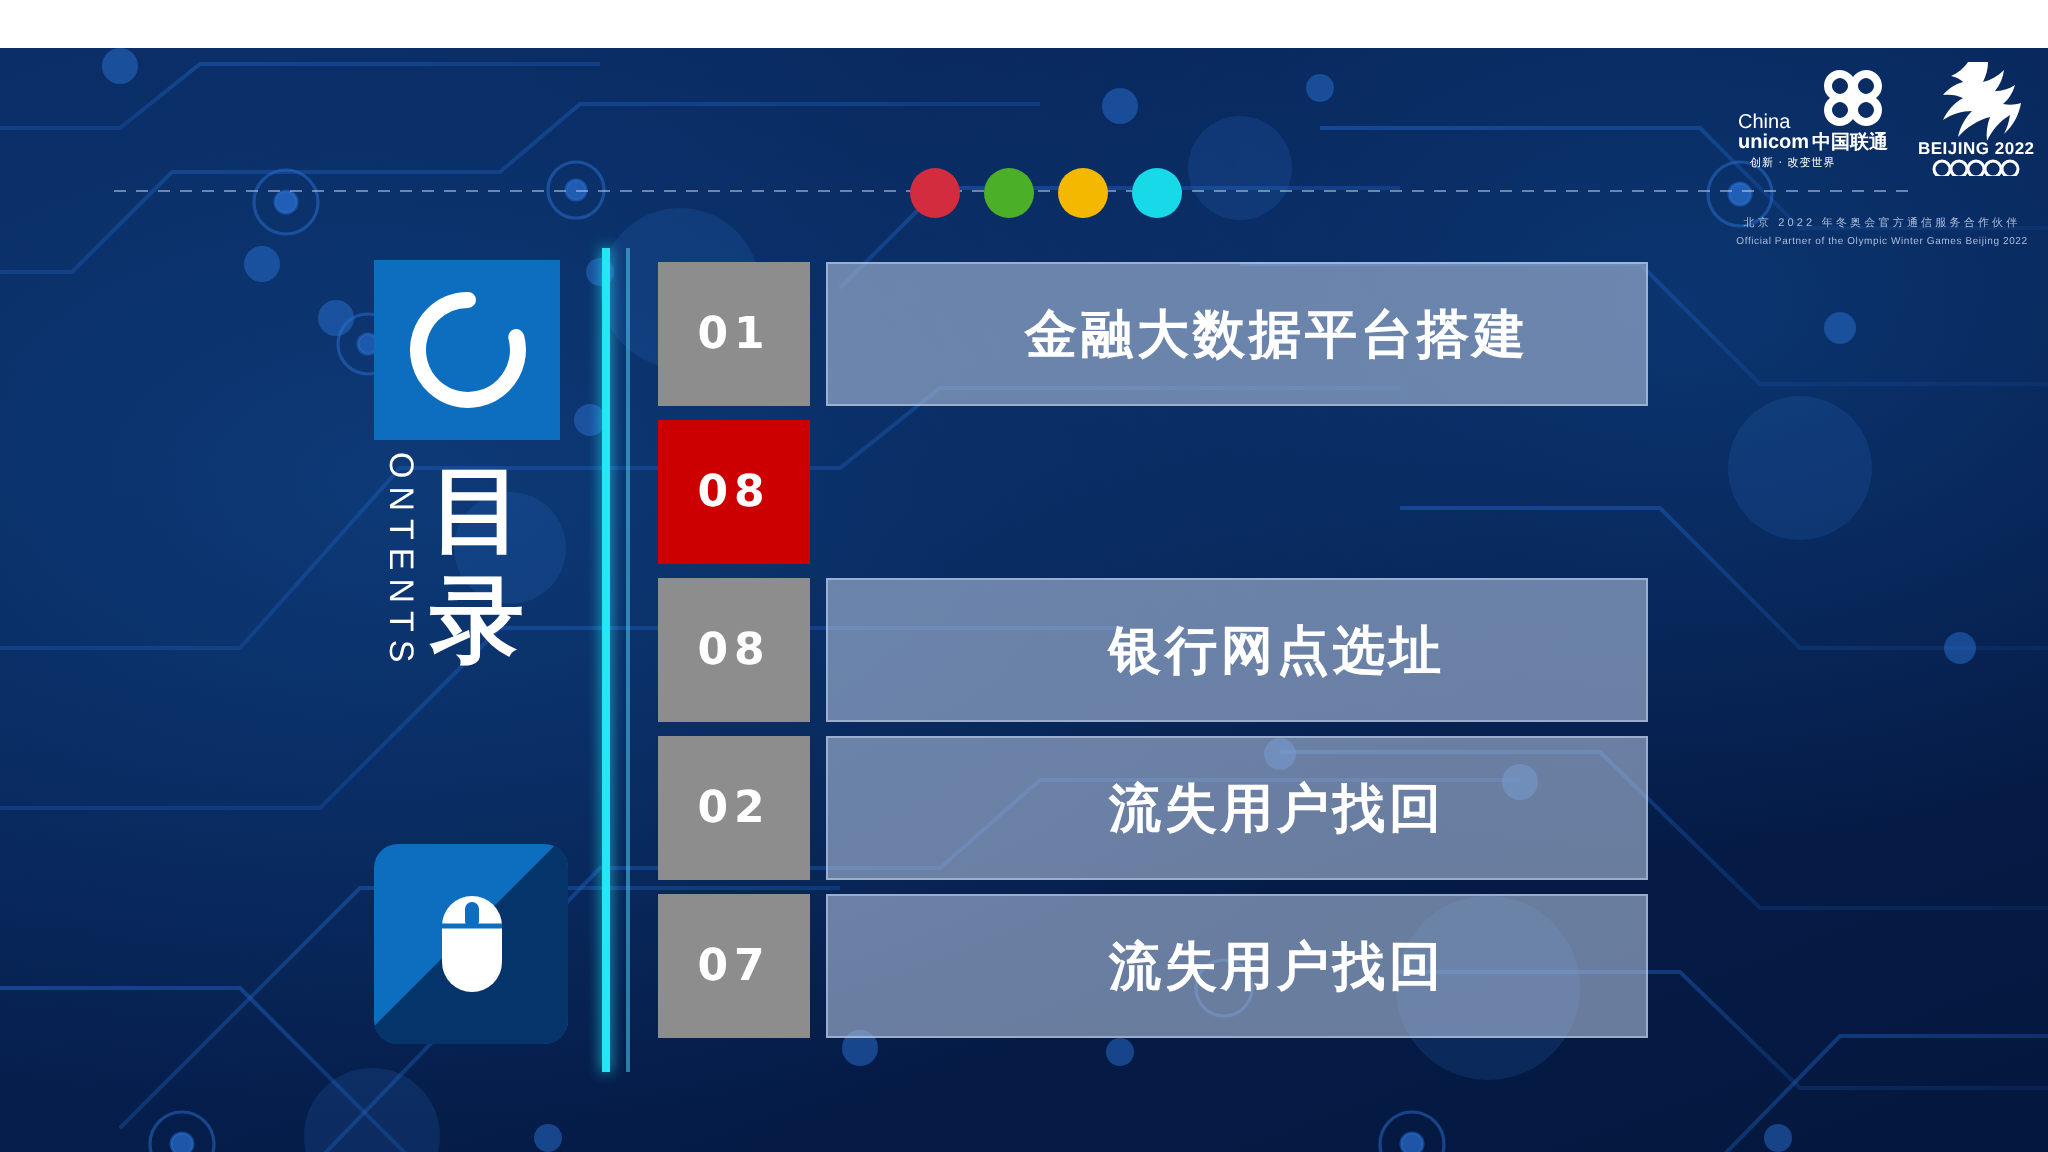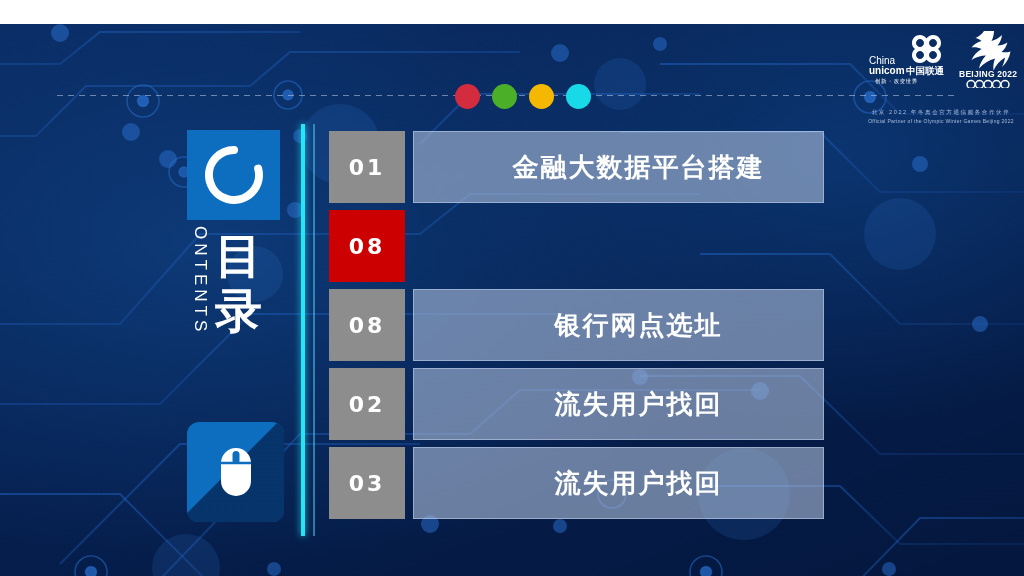--- a/index.html
+++ b/index.html
@@ -267,18 +267,18 @@
       <div class="num-box">08</div>
       <div class="title-box">银行网点选址</div>
     </div>
 
     <div class="row normal">
       <div class="num-box">02</div>
       <div class="title-box">流失用户找回</div>
     </div>
 
     <div class="row normal">
-      <div class="num-box">03</div>
+      <div class="num-box">07</div>
       <div class="title-box">流失用户找回</div>
     </div>
 
   </div>
 </div>
 
 </body></html>

